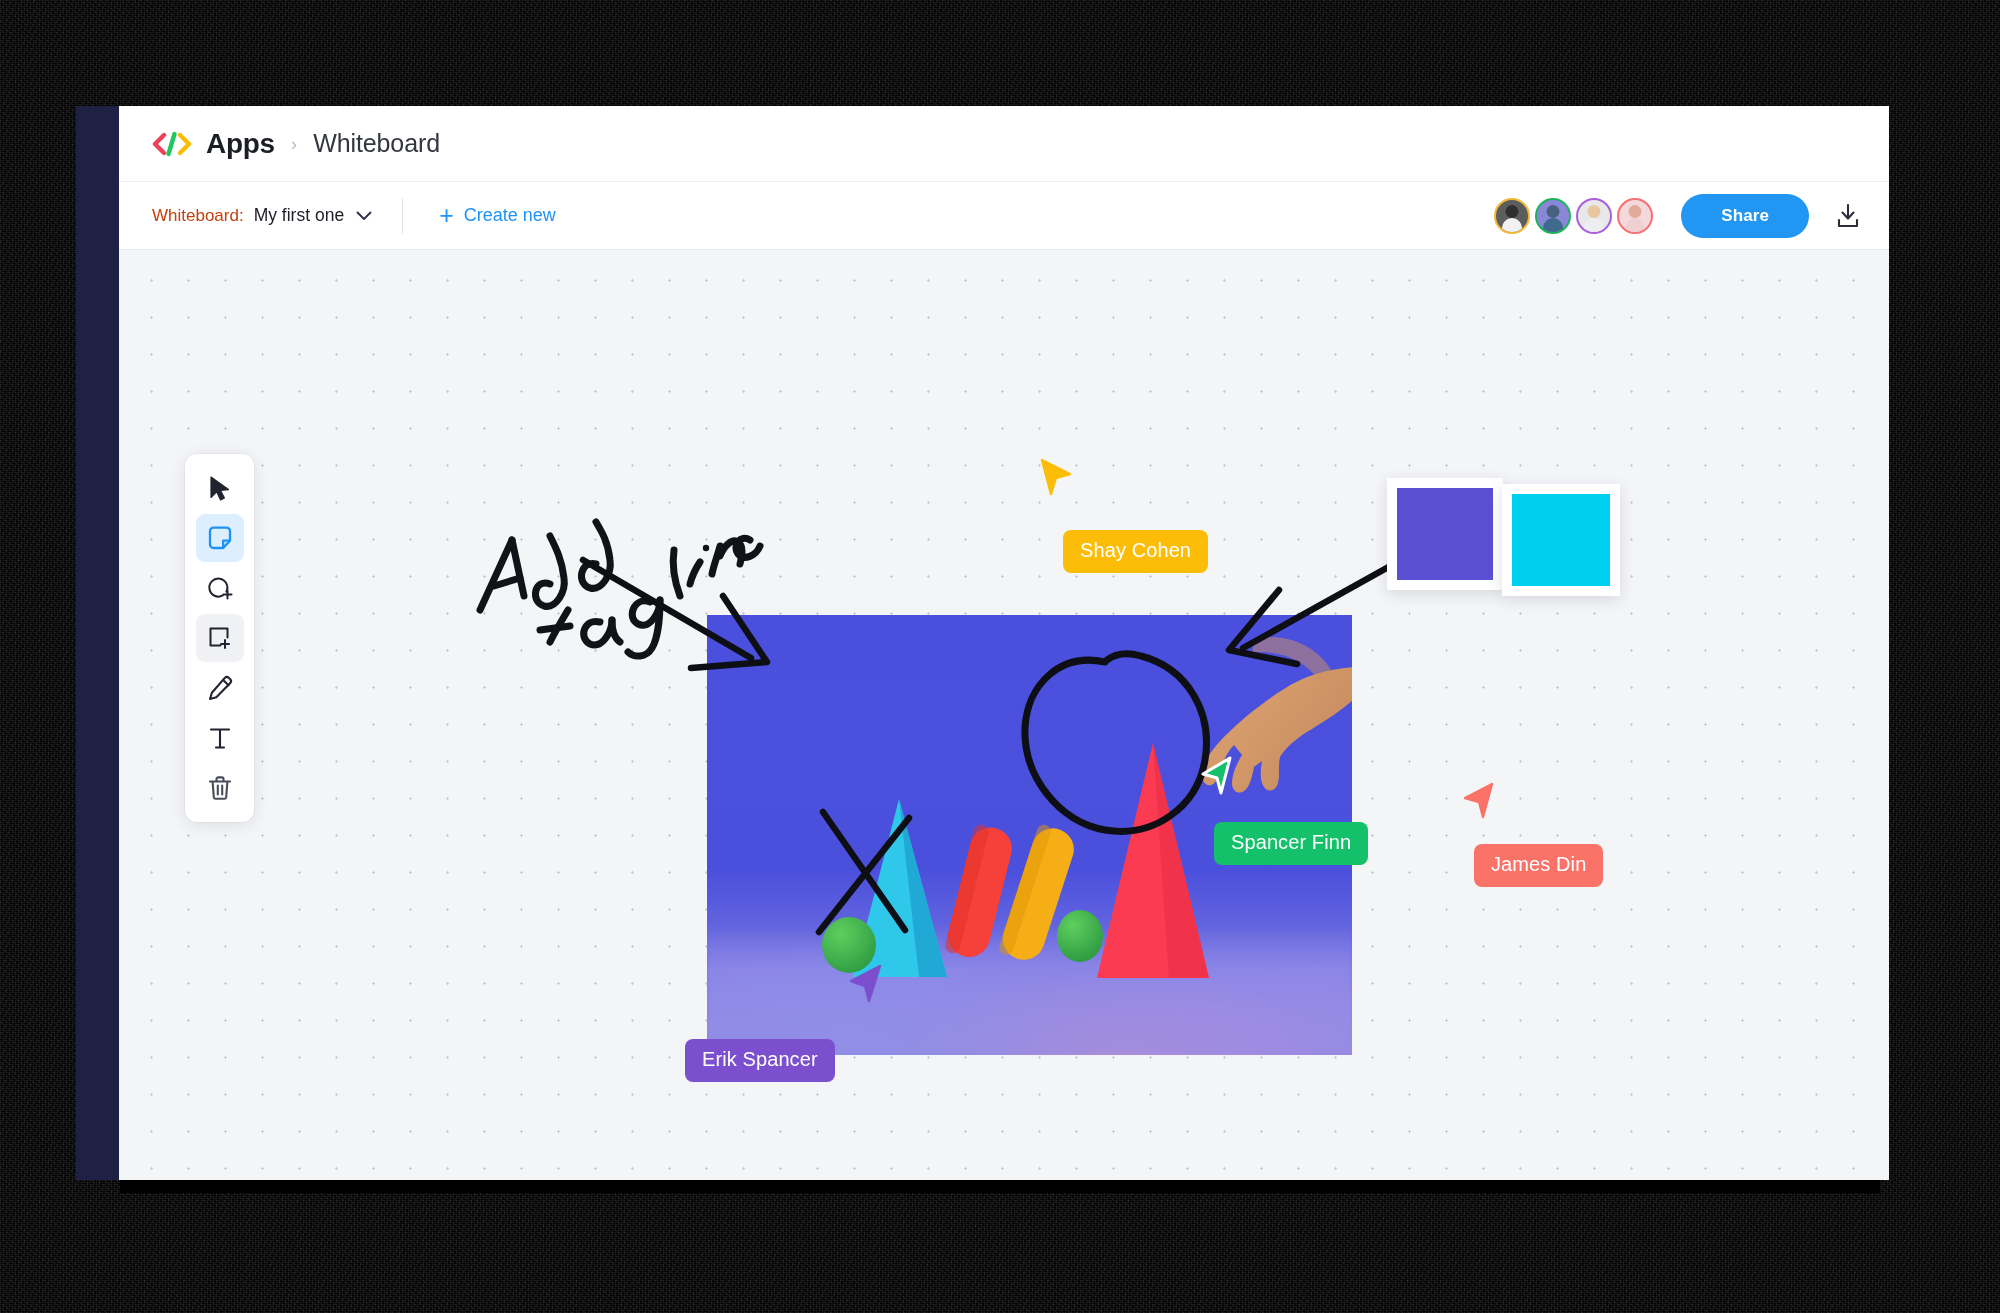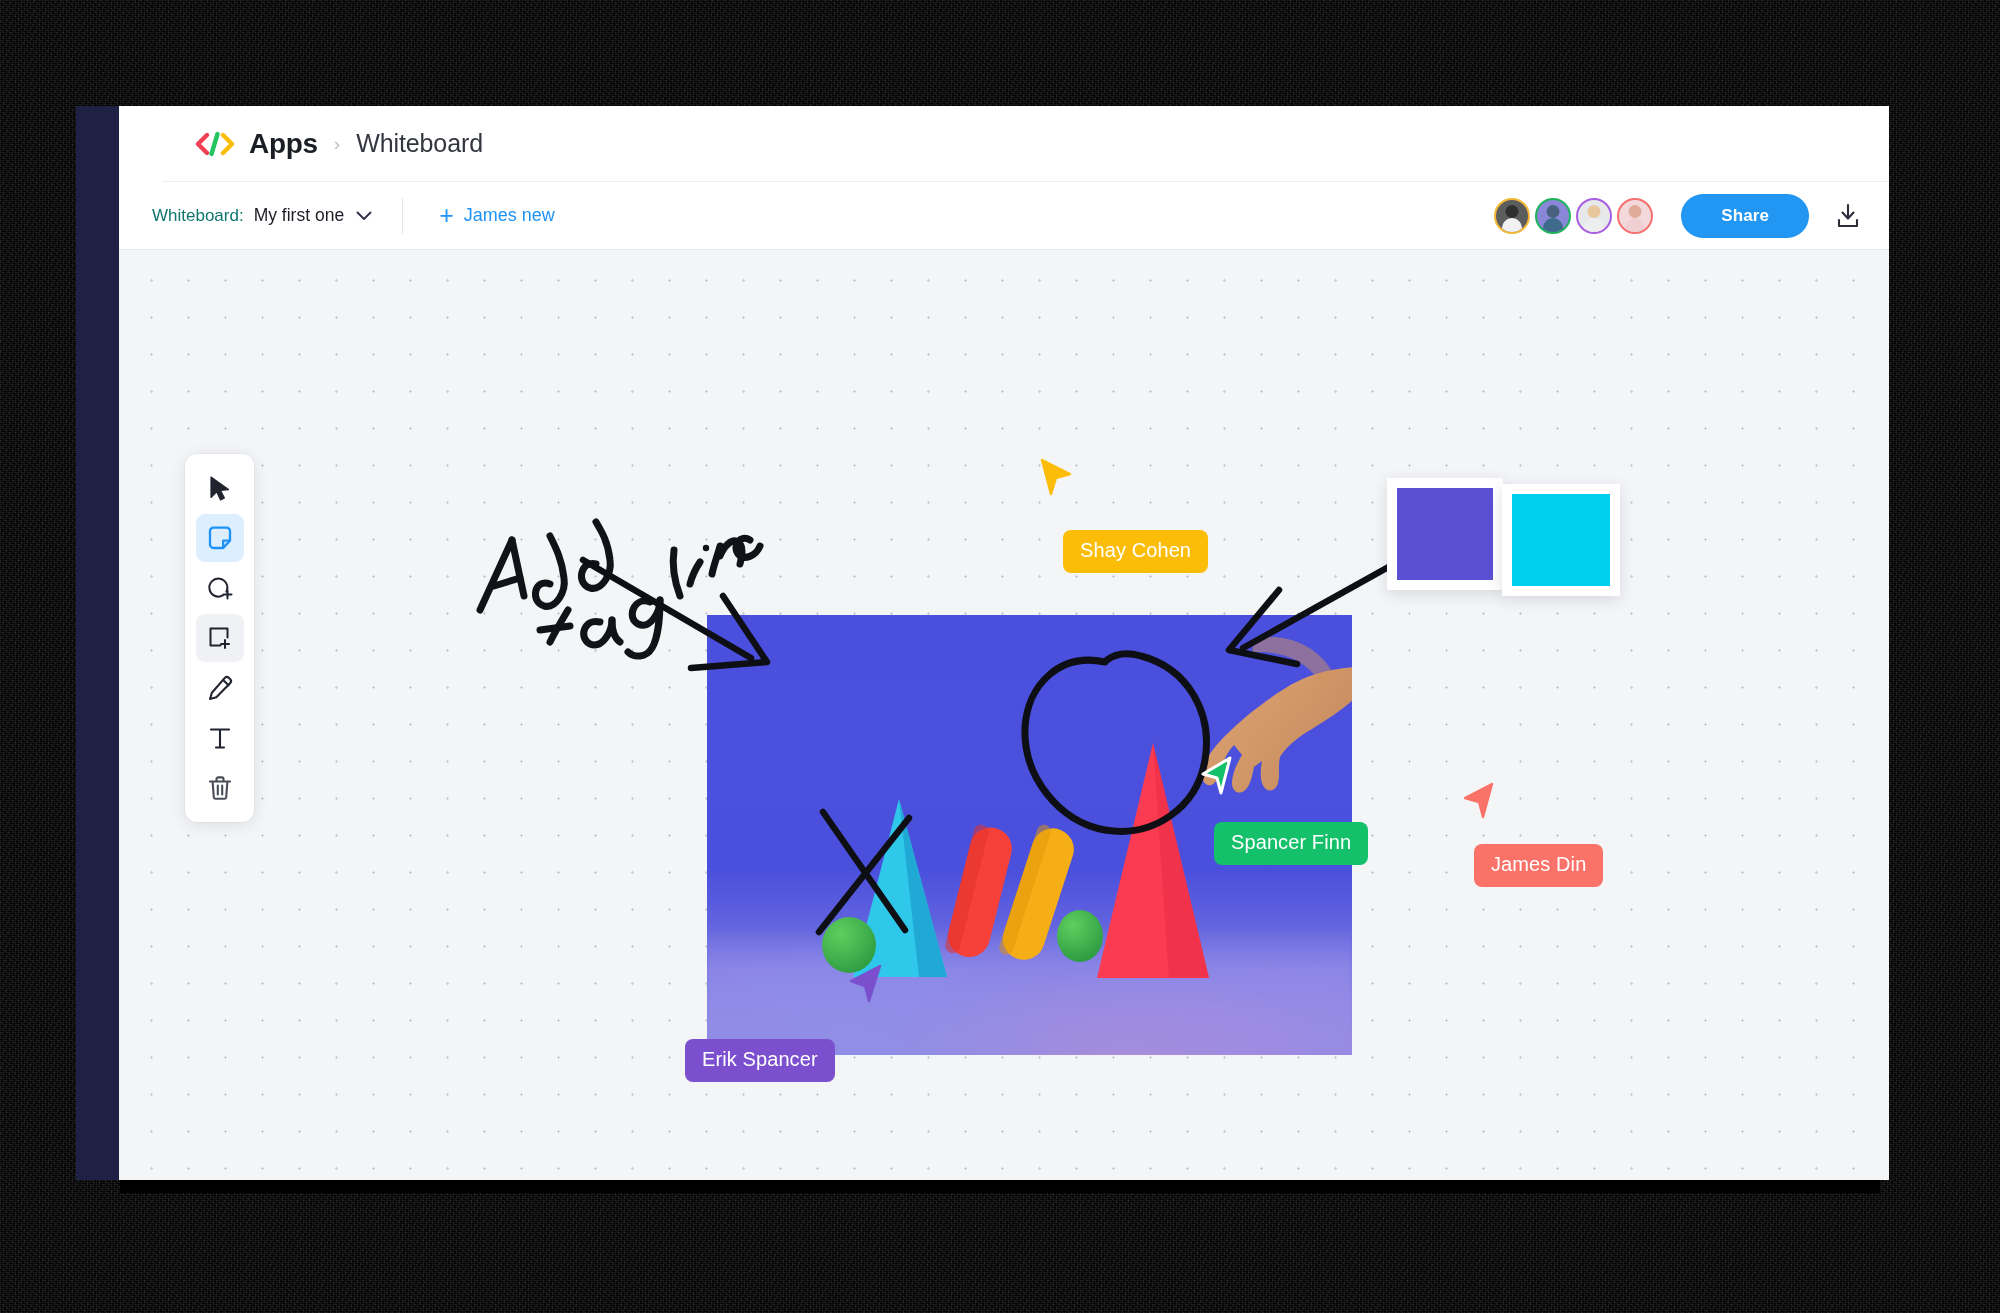--- a/index.html
+++ b/index.html
@@ -58,21 +58,20 @@
 
   
   #header {
     height: 75px;
     flex: 0 0 75px;
     display: flex;
     align-items: center;
     padding-left: 33px;
     border-bottom: 1px solid #edeef2;
     background: #fff;
-    margin-left: 43px;
   }
   #logo-mark {
     display: flex;
     align-items: center;
     gap: 0px;
     margin-right: 14px;
   }
   .logo-svg { display:block; }
   #brand-title {
     font-size: 28px;
@@ -96,21 +95,21 @@
     height: 67px;
     flex: 0 0 67px;
     display: flex;
     align-items: center;
     padding: 0 28px 0 33px;
     background: #fff;
     border-bottom: 1px solid #e9eaee;
   }
   #wb-label {
     font-size: 17px;
-    color: #0f766e;
+    color: #c2410c;
     margin-right: 10px;
   }
   #wb-value {
     font-size: 17.5px;
     font-weight: normal;
     color: #1c1e26;
     margin-right: 12px;
   }
   #wb-caret { color:#3c4050; display:flex; align-items:center; }
   #tb-divider {
@@ -295,21 +294,21 @@
       <span id="wb-caret">
         <svg width="16" height="10" viewBox="0 0 16 10">
             <path d="M1.5 1.5 L8 8 L14.5 1.5" stroke="#33364a" stroke-width="2" fill="none" stroke-linecap="round" stroke-linejoin="round"></path>
           </svg>
       </span>
 
       <div id="tb-divider"></div>
 
       <div id="create-new">
         <span id="create-plus">+</span>
-        <span>James new</span>
+        <span>Create new</span>
       </div>
 
       <div id="tb-spacer"></div>
 
       <div id="avatars">
         <div class="avatar" style="border-color:#f2b736;background:#5d5d5d">
           <span class="head" style="background:#2f2f2f"></span>
           <span class="face" style="background:#f2f2f2"></span>
         </div>
         <div class="avatar" style="border-color:#1fb35c;background:#8a86d8">

